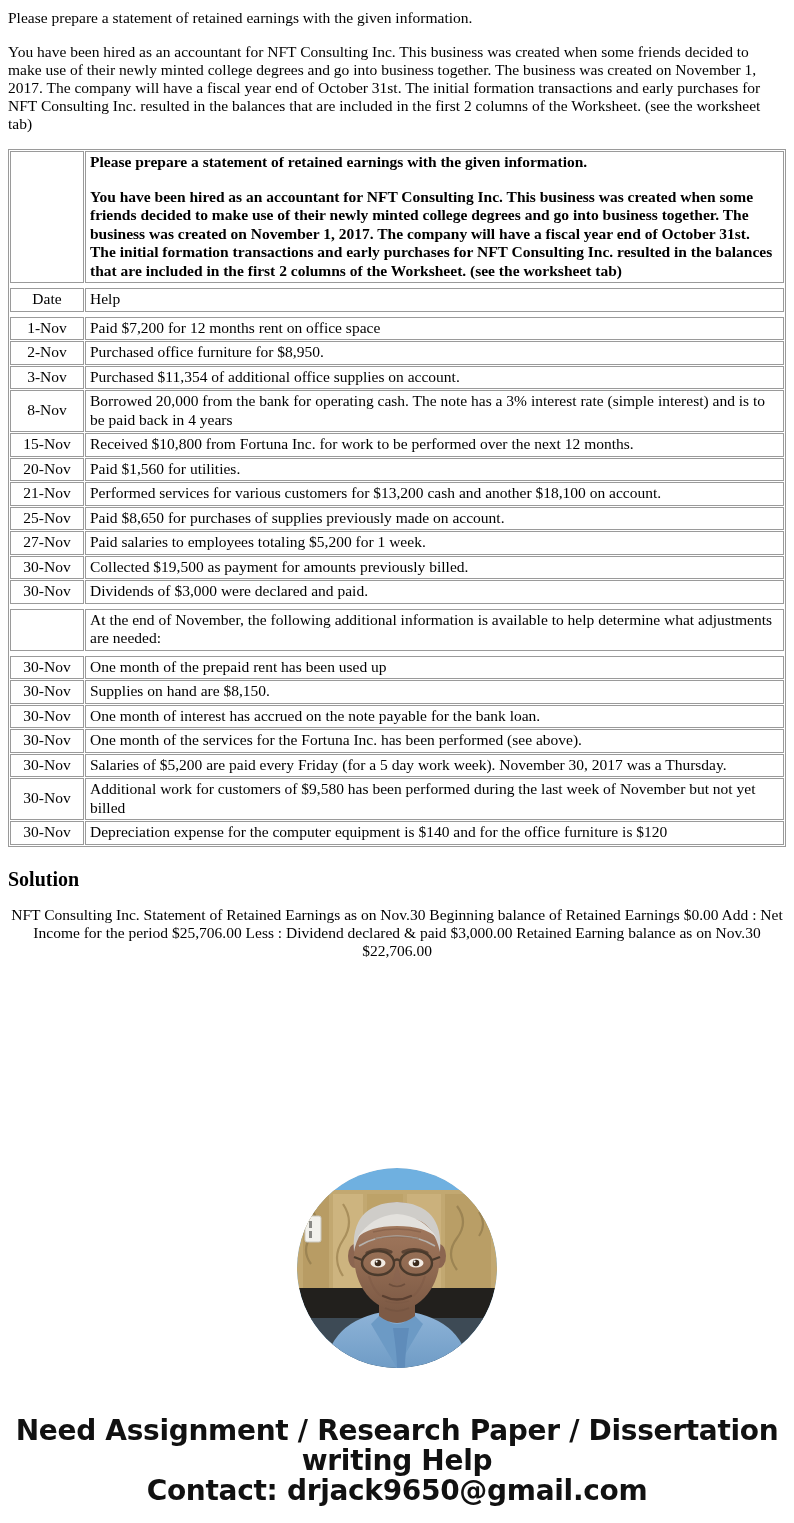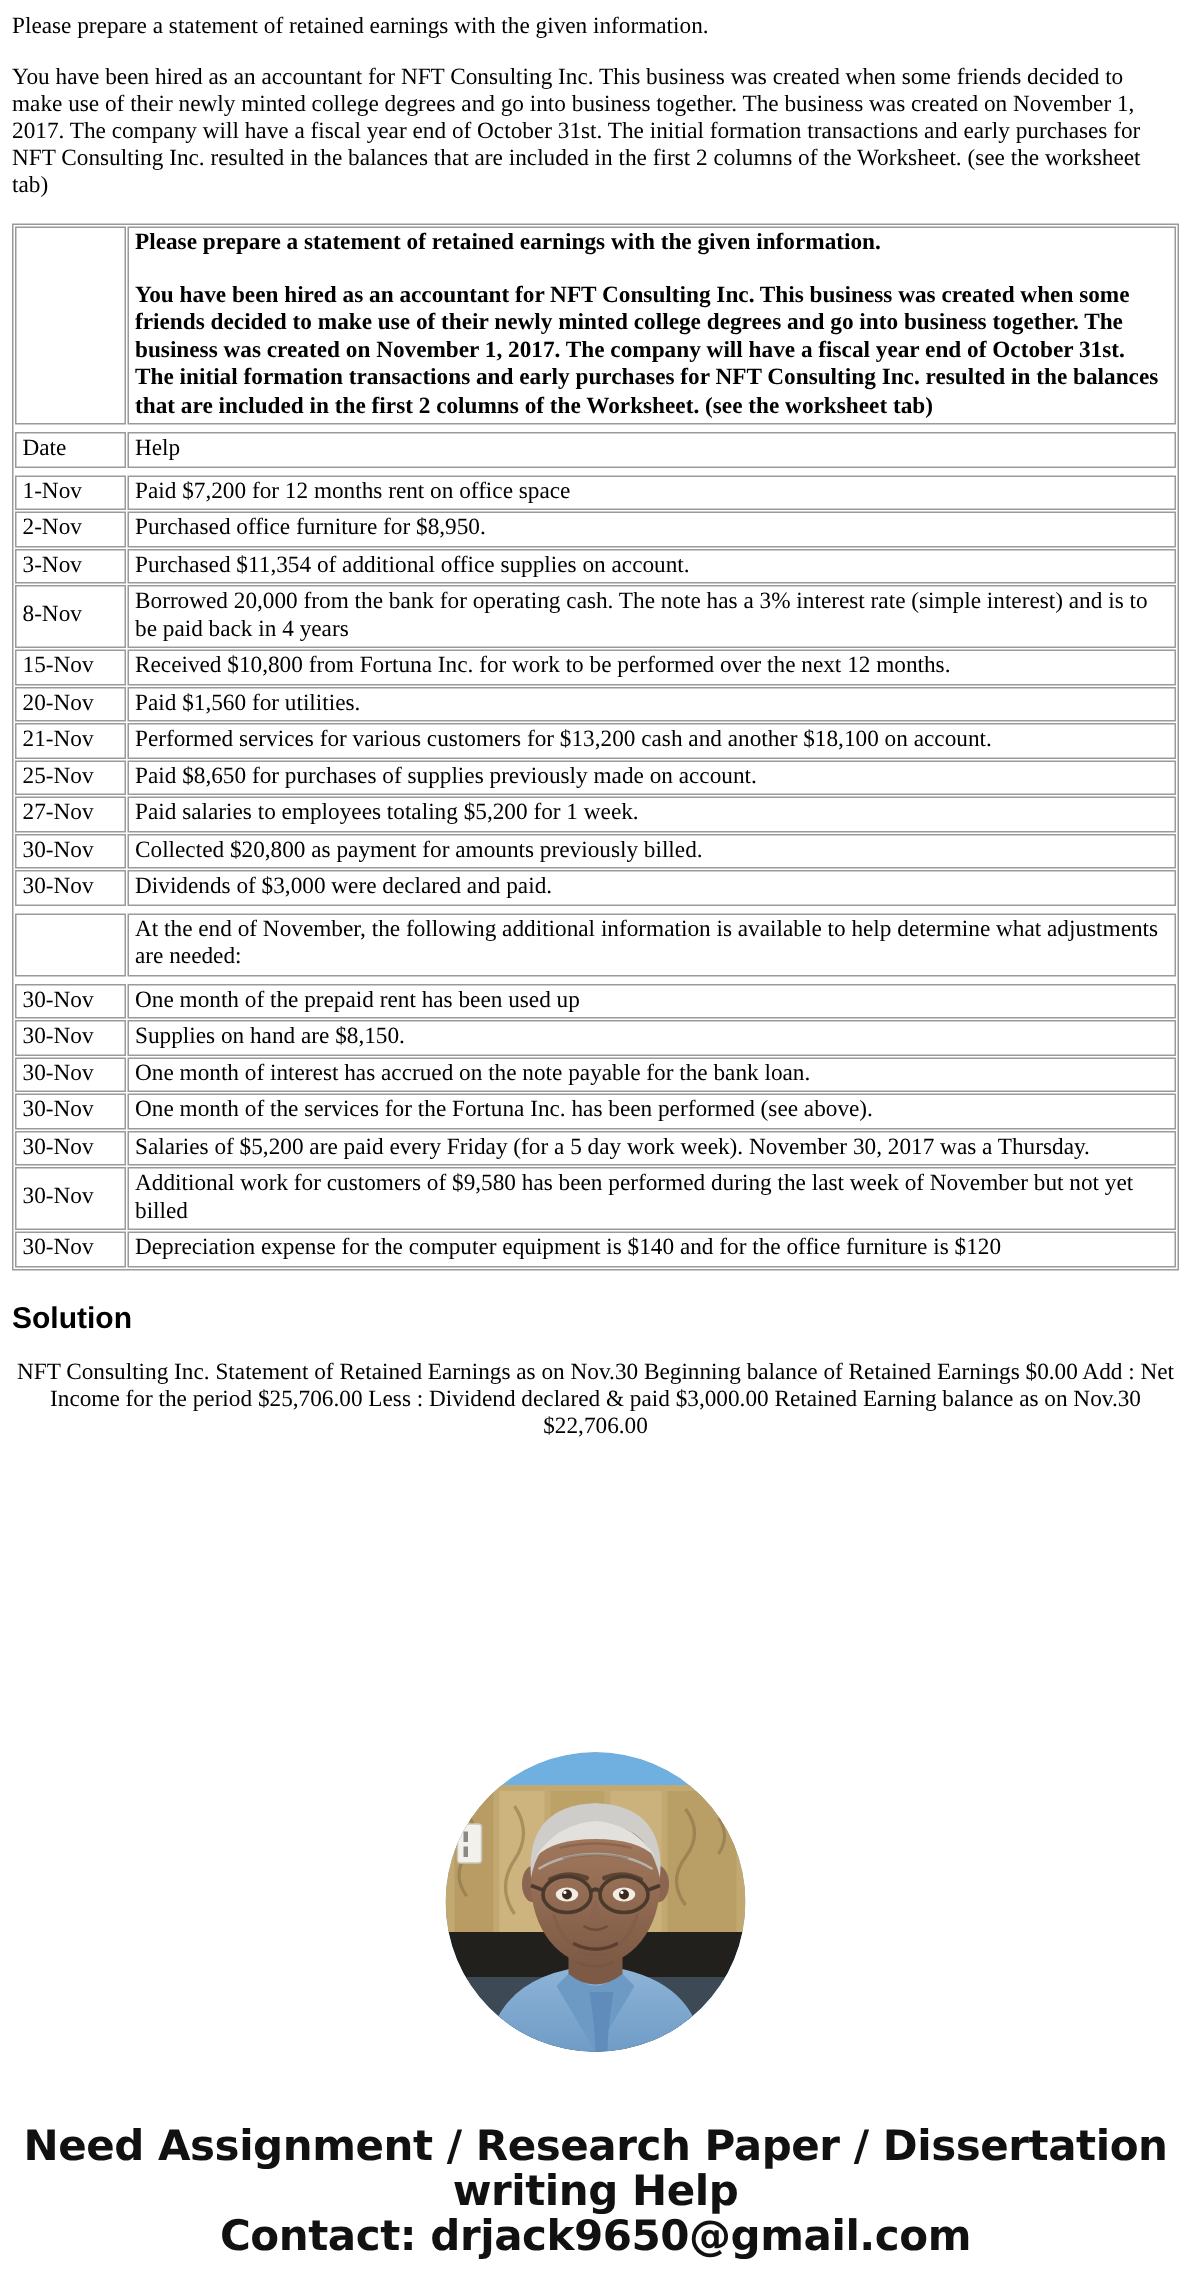--- a/index.html
+++ b/index.html
@@ -52,20 +52,21 @@
     border: 1px solid #9a9a9a;
     padding: 1px 4px 2px 4px;
     font-family: "Liberation Serif", "DejaVu Serif", serif;
     font-size: 15.5px;
     line-height: 18.5px;
     vertical-align: middle;
     background: #ffffff;
   }
   td.col-date {
     width: 64px;
+    text-align: center;
   }
   td.col-event {
     width: auto;
   }
   td.headcell {
     font-weight: bold;
     vertical-align: top;
     padding-top: 4px;
     padding-bottom: 6px;
   }
@@ -82,21 +83,21 @@
     line-height: 0;
     font-size: 0;
   }
   td.tall {
     vertical-align: middle;
     margin-top: 40px;
   }
 
   
   h2.solution {
-    font-family: Liberation Sans, sans-serif;
+    font-family: Liberation Serif, serif;
     font-size: 20px;
     font-weight: bold;
     margin: 21px 0 0 8px;
     padding: 0;
     line-height: 22px;
   }
   .solution-body {
     font-family: "Liberation Serif", "DejaVu Serif", serif;
     font-size: 15.5px;
     line-height: 18px;
@@ -202,21 +203,21 @@
             <td class="col-date">21-Nov</td>
             <td class="col-event">Performed services for various customers for $13,200 cash and another $18,100 on account.</td>
           </tr><tr>
             <td class="col-date">25-Nov</td>
             <td class="col-event">Paid $8,650 for purchases of supplies previously made on account.</td>
           </tr><tr>
             <td class="col-date">27-Nov</td>
             <td class="col-event">Paid salaries to employees totaling $5,200 for 1 week.</td>
           </tr><tr>
             <td class="col-date">30-Nov</td>
-            <td class="col-event">Collected $20,800 as payment for amounts previously billed.</td>
+            <td class="col-event">Collected $19,500 as payment for amounts previously billed.</td>
           </tr><tr>
             <td class="col-date">30-Nov</td>
             <td class="col-event">Dividends of $3,000 were declared and paid.</td>
           </tr><tr class="spacer-row">
             <td></td>
             <td></td>
           </tr><tr>
             <td class="col-date"></td>
             <td class="col-event tall">At the end of November, the following additional information is available to help determine what adjustments are needed:</td>
           </tr><tr class="spacer-row">

